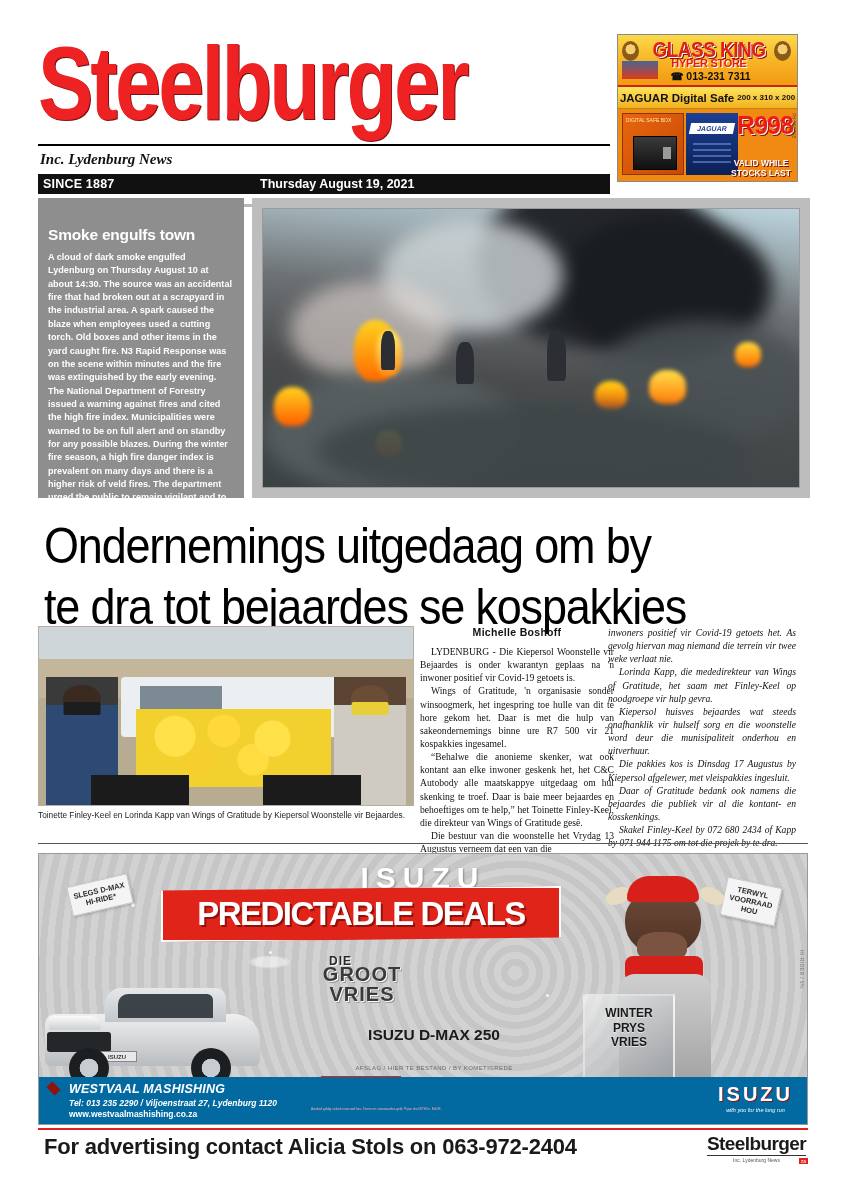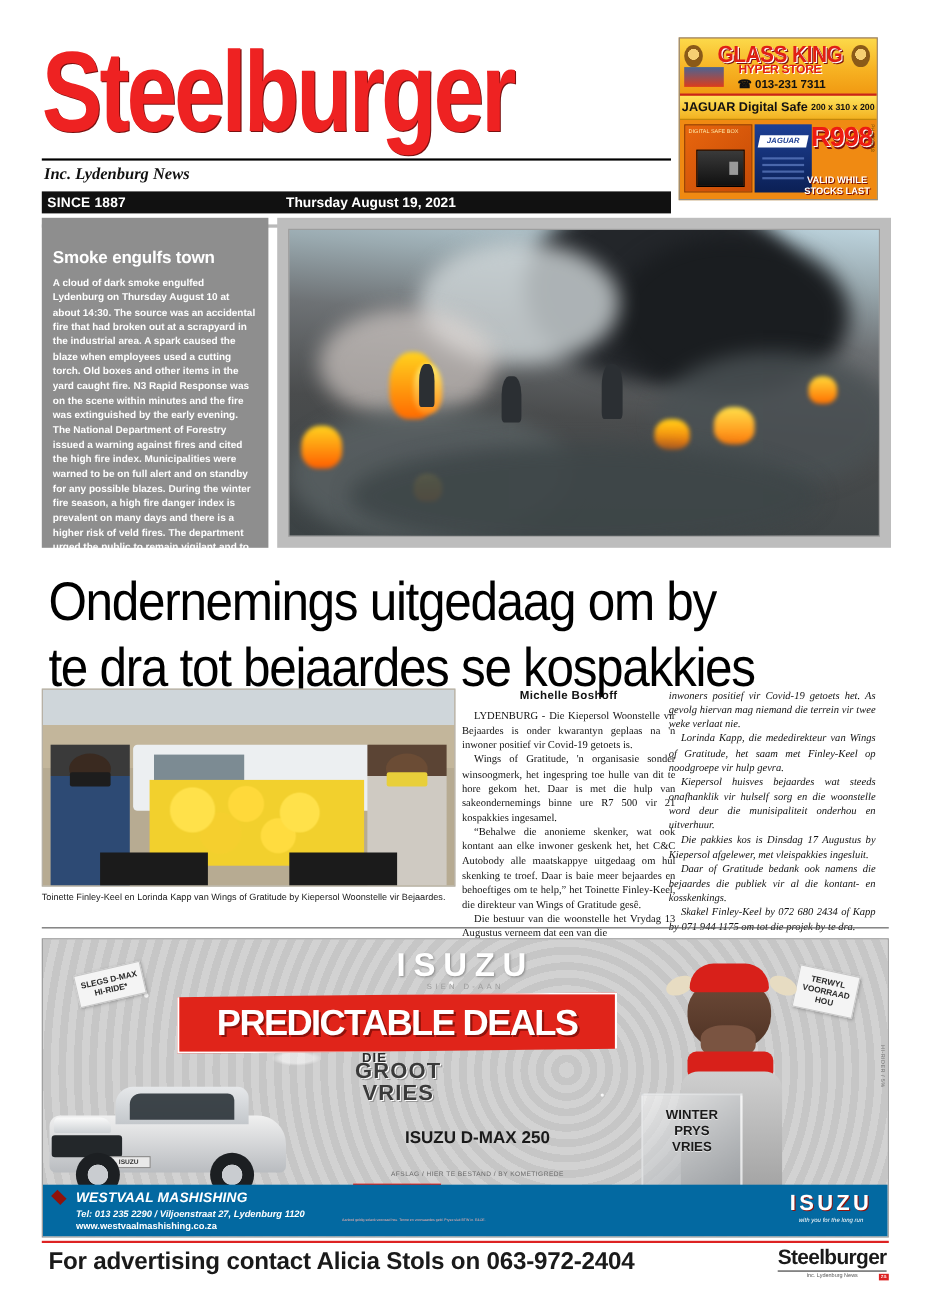--- a/index.html
+++ b/index.html
@@ -199,21 +199,21 @@
   .iz-brand {
     position: absolute; left: 50%; top: 7px; transform: translateX(-50%);
     font-size: 30px; font-weight: bold; color: #fff; letter-spacing: 7px;
     text-shadow: 1px 1px 2px #888;
   }
   .iz-brand-sub {
     position: absolute; left: 50%; top: 40px; transform: translateX(-50%);
     font-size: 7px; color: #9a9a9a; letter-spacing: 3px;
   }
   .iz-banner {
-    position: absolute; left: 122px; top: 48px; width: 400px; height: 56px;
+    position: absolute; left: 122px; top: 32px; width: 400px; height: 56px;
     background: #e0241a; border: 2px solid #fff;
     display: flex; align-items: center; justify-content: center;
     box-shadow: 0 3px 6px rgba(0,0,0,.35);
     clip-path: polygon(0 8%, 100% 0, 100% 92%, 0 100%);
   }
   .iz-banner-txt {
     font-size: 33px; font-weight: bold; color: #fff; letter-spacing: -1.5px;
     text-shadow: 2px 2px 0 #8f120b;
   }
   .iz-die {

